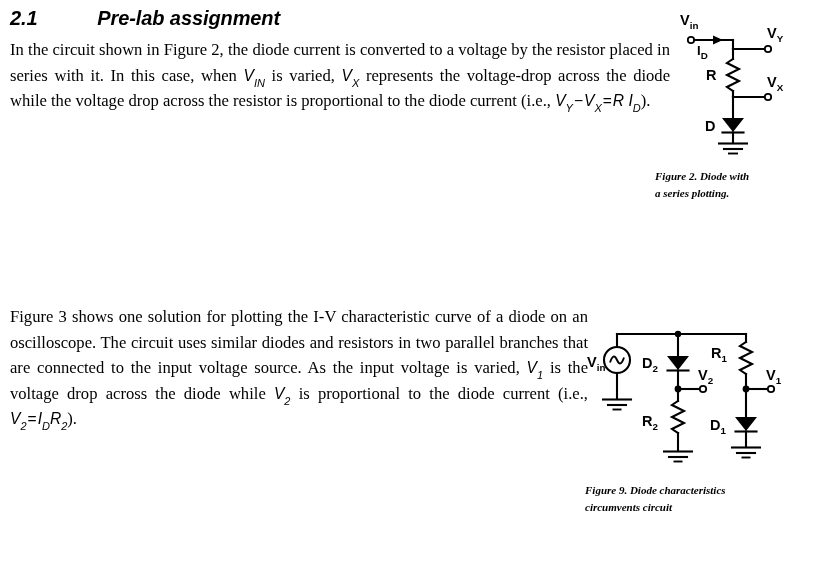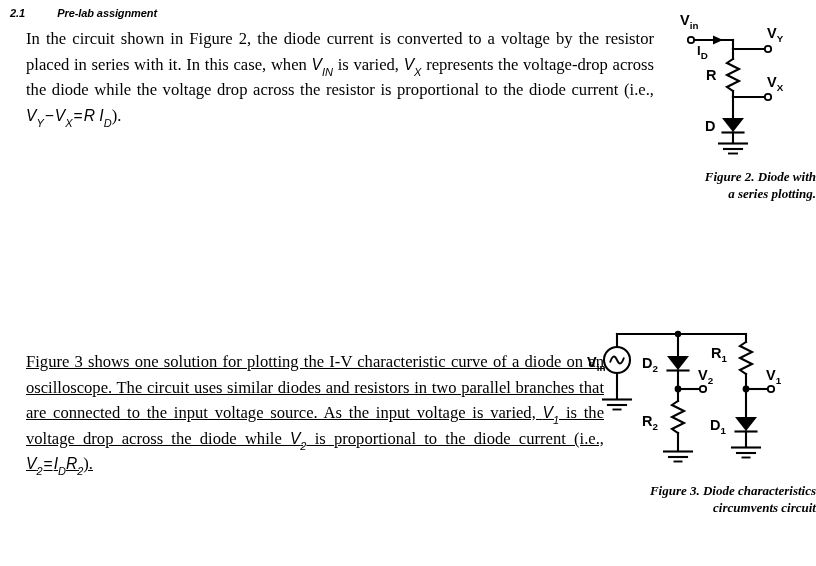--- a/index.html
+++ b/index.html
@@ -21,32 +21,32 @@
     position: absolute;
     left: 10px;
     top: 0;
     width: 660px;
   }
 
   .section-heading {
     font-family: "Liberation Sans", "DejaVu Sans", sans-serif;
     font-weight: bold;
     font-style: italic;
-    font-size: 11px;
+    font-size: 20px;
     letter-spacing: -0.1px;
     margin: 0;
     padding-top: 7px;
     white-space: pre;
   }
 
   .para {
     font-size: 16.6px;
     line-height: 25.6px;
     text-align: justify;
-    margin: 16px;
+    margin: 0;
   }
   .para.p1 { margin-top: 7px; }
   .para.q1 { margin-top: 8px; }
 
   .para.block2 { width: 578px; }
 
   .bold { font-weight: bold; }
 
   
   .m {
@@ -70,23 +70,23 @@
   .figure {
     position: absolute;
     font-weight: bold;
   }
   #figure-2 { left: 655px; top: 2px; width: 161px; }
   #figure-3 { left: 585px; top: 320px; width: 231px; }
 
   .fig-caption {
     font-family: "Liberation Serif", "DejaVu Serif", serif;
     font-style: italic;
-    font-size: 13px;
+    font-size: 11px;
     line-height: 17px;
-    text-align: right;
+    text-align: left;
     margin: 0;
   }
   #figure-2 .fig-caption { margin-top: 8px; }
   #figure-3 .fig-caption { margin-top: 4px; }
 
   svg { display: block; }
   .wire {
     stroke: #000;
     stroke-width: 2.1;
     fill: none;
@@ -126,21 +126,21 @@
 
 <div class="text-col">
 
   <h2 class="section-heading"><span>2.1</span>		<span>Pre-lab assignment</span></h2>
 
   <p class="para p1"><span>In the circuit shown in Figure 2, the diode current is converted to a voltage by the resistor placed in series with it. In this case, when </span><span class="m"><span>V</span><sub>IN</sub></span><span> is varied, </span><span class="m"><span>V</span><sub>X</sub></span><span> represents the voltage-drop across the diode while the voltage drop across the resistor is proportional to the diode current (i.e., </span><span class="m"><span>V</span><sub>Y</sub><span class="op">−</span><span>V</span><sub>X</sub><span class="op">=</span><span>R</span>&nbsp;<span>I</span><sub>D</sub></span><span>).</span></p>
 
 
 </div>
 
-<div class="text-col" style="top:333px;text-decoration:underline;">
+<div class="text-col" style="top:304px;">
 
   <p class="para block2"><span>Figure 3 shows one solution for plotting the I-V characteristic curve of a diode on an oscilloscope. The circuit uses similar diodes and resistors in two parallel branches that are connected to the input voltage source. As the input voltage is varied, </span><span class="m"><span>V</span><sub>1</sub></span><span> is the voltage drop across the diode while </span><span class="m"><span>V</span><sub>2</sub></span><span> is proportional to the diode current (i.e., </span><span class="m"><span>V</span><sub>2</sub><span class="op">=</span><span>I</span><sub>D</sub><span>R</span><sub>2</sub></span><span>).</span></p>
 
 
 </div>
 
 <div class="figure" id="figure-2">
   <svg width="161" height="158" viewBox="0 0 161 158">
 
     <circle class="term" cx="36" cy="38" r="3.2"></circle>
@@ -233,16 +233,16 @@
     <path class="wire" d="M 161 111.5 L 161 127"></path>
     <path class="wire" d="M 147 127.5 L 175 127.5"></path>
     <path class="wire" d="M 152 133 L 170 133"></path>
     <path class="wire-thin" d="M 156.5 137.5 L 165.5 137.5"></path>
     <text class="lbl" x="126" y="38"><tspan>R</tspan><tspan class="lbl-sub" dy="4">1</tspan></text>
     <text class="lbl" x="181" y="60"><tspan>V</tspan><tspan class="lbl-sub" dy="4">1</tspan></text>
     <text class="lbl" x="125" y="110"><tspan>D</tspan><tspan class="lbl-sub" dy="4">1</tspan></text>
   </svg>
 
   <p class="fig-caption">
-    <span>Figure 3. Diode characteristics</span><br>
+    <span>Figure 9. Diode characteristics</span><br>
     <span>circumvents circuit</span>
   </p>
 </div>
 
 </body></html>

